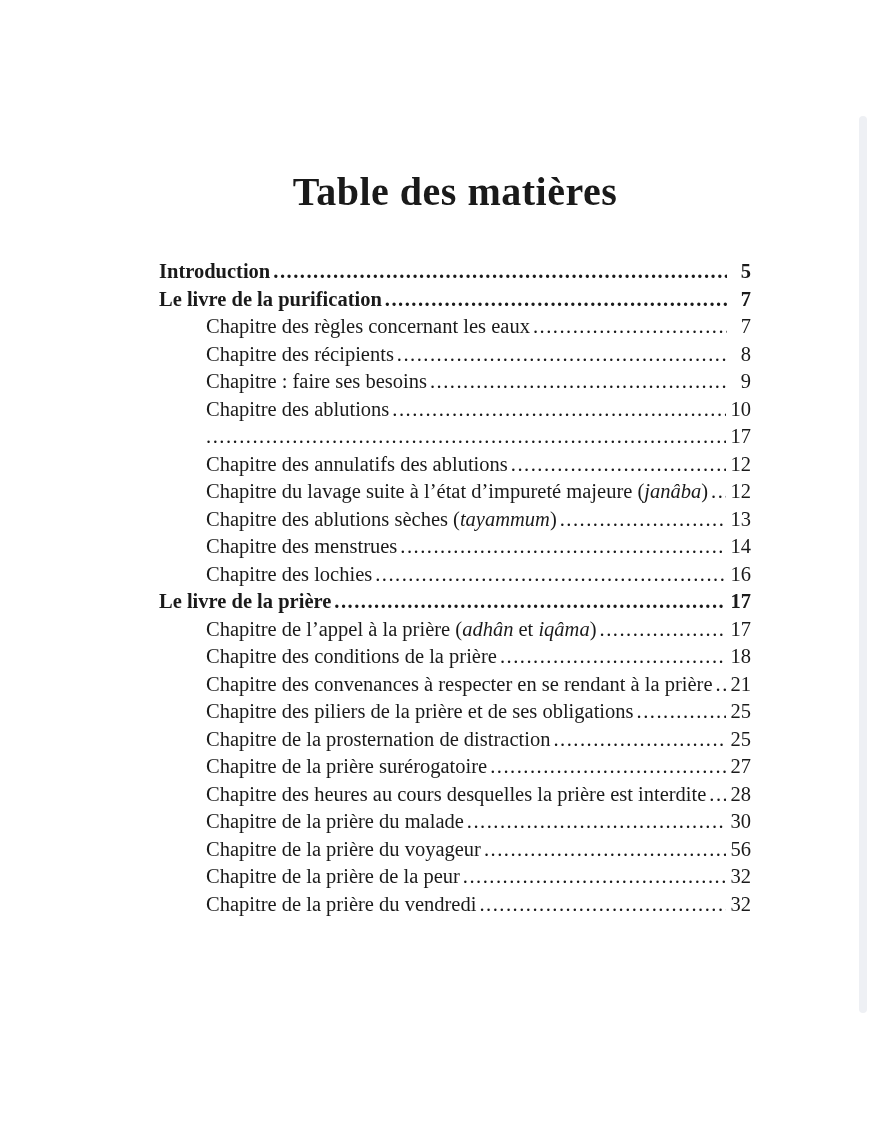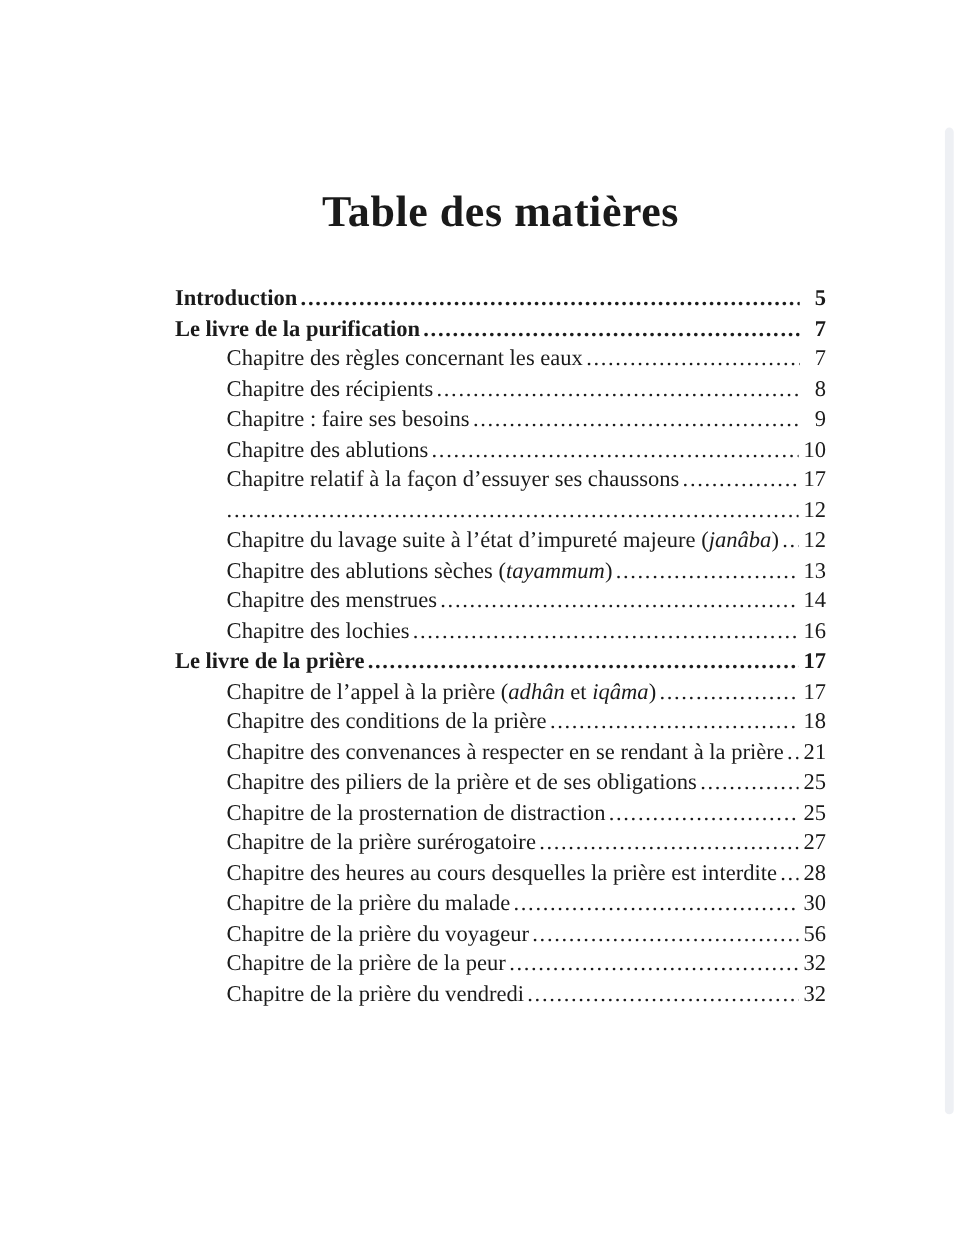--- a/index.html
+++ b/index.html
@@ -104,25 +104,25 @@
     <span class="toc-label"><span>Chapitre : faire ses besoins</span></span>
     <span class="toc-leader"></span>
     <span class="toc-page">9</span>
   </div>
       <div class="toc-row indent">
     <span class="toc-label"><span>Chapitre des ablutions</span></span>
     <span class="toc-leader"></span>
     <span class="toc-page">10</span>
   </div>
       <div class="toc-row indent">
-    <span class="toc-label"><span>Chapitre relatif à la façon d’essuyer ses chaussons</span></span>
     <span class="toc-leader"></span>
     <span class="toc-page">17</span>
   </div>
       <div class="toc-row indent">
+    <span class="toc-label"><span>Chapitre des annulatifs des ablutions</span></span>
     <span class="toc-leader"></span>
     <span class="toc-page">12</span>
   </div>
       <div class="toc-row indent">
     <span class="toc-label"><span>Chapitre du lavage suite à l’état d’impureté majeure (</span><i>janâba</i><span>)</span></span>
     <span class="toc-leader"></span>
     <span class="toc-page">12</span>
   </div>
       <div class="toc-row indent">
     <span class="toc-label"><span>Chapitre des ablutions sèches (</span><i>tayammum</i><span>)</span></span>

